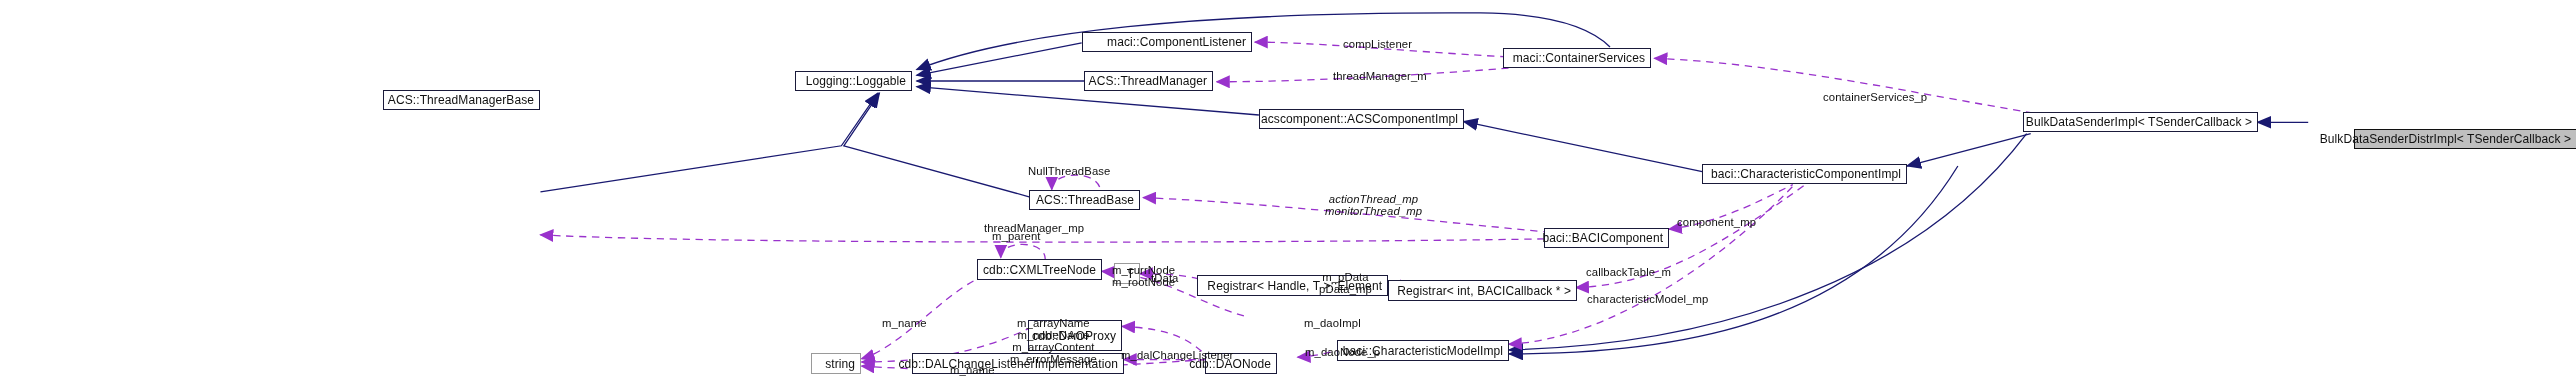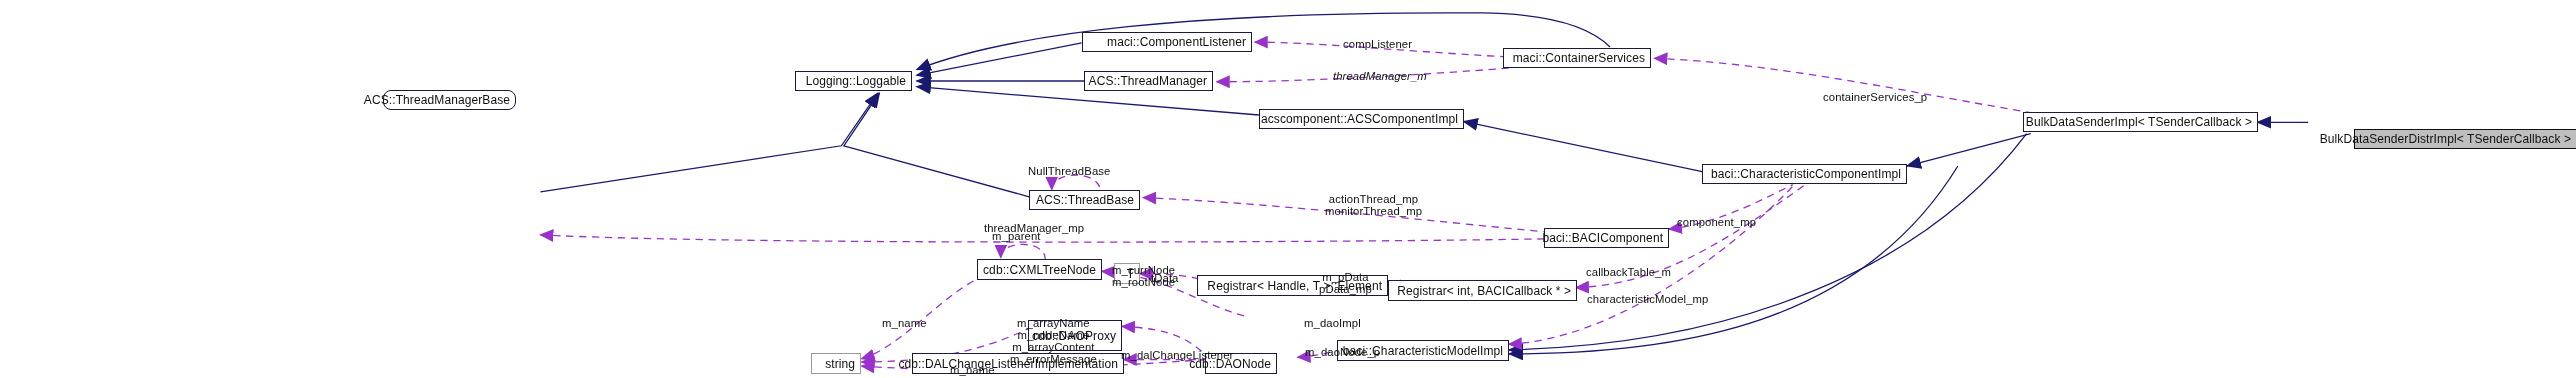--- a/index.html
+++ b/index.html
@@ -135,21 +135,21 @@
       </div>
       <div class="node" style="left: 1259px; top: 109px; width: 205px; height: 20px;">
         <span>acscomponent::ACSComponentImpl</span>
       </div>
       <div class="node" style="left: 2023px; top: 112px; width: 235px; height: 20px;">
         <span>BulkDataSenderImpl&lt; TSenderCallback &gt;</span>
       </div>
       <div class="node highlight" style="left: 2308px; top: 129px; width: 223px; height: 20px; margin-left: 46px;">
         <span>BulkDataSenderDistrImpl&lt; TSenderCallback &gt;</span>
       </div>
-      <div class="node" style="left: 383px; top: 90px; width: 133px; height: 20px; border-radius: 8px;">
+      <div class="node" style="left: 383px; top: 90px; width: 157px; height: 20px;">
         <span>ACS::ThreadManagerBase</span>
       </div>
       <div class="node" style="left: 1029px; top: 190px; width: 111px; height: 20px; padding-left: 36px;">
         <span>ACS::ThreadBase</span>
       </div>
       <div class="node" style="left: 1702px; top: 164px; width: 205px; height: 20px;">
         <span>baci::CharacteristicComponentImpl</span>
       </div>
       <div class="node" style="left: 1544px; top: 228px; width: 125px; height: 20px;">
         <span>baci::BACIComponent</span>
@@ -179,30 +179,30 @@
         <span>baci::CharacteristicModelImpl</span>
       </div>
       <div class="node tmpl" style="left: 811px; top: 353px; width: 50px; height: 21px;">
         <span>string</span>
       </div>
     </div>
   <div id="labels-layer">
       <div class="elabel" style="left: 1343px; top: 39px;">
         <div>compListener</div>
       </div>
-      <div class="elabel" style="left: 1333px; top: 71px; font-style: italic;">
+      <div class="elabel" style="left: 1333px; top: 71px;">
         <div>threadManager_m</div>
       </div>
       <div class="elabel" style="left: 1823px; top: 92px;">
         <div>containerServices_p</div>
       </div>
       <div class="elabel" style="left: 1028px; top: 166px;">
         <div>NullThreadBase</div>
       </div>
-      <div class="elabel multi" style="left: 1325px; top: 193px;">
+      <div class="elabel multi" style="left: 1325px; top: 193px; font-style: italic;">
         <div>actionThread_mp</div>
         <div>monitorThread_mp</div>
       </div>
       <div class="elabel" style="left: 984px; top: 223px;">
         <div>threadManager_mp</div>
       </div>
       <div class="elabel" style="left: 1677px; top: 217px;">
         <div>component_mp</div>
       </div>
       <div class="elabel" style="left: 992px; top: 231px;">

